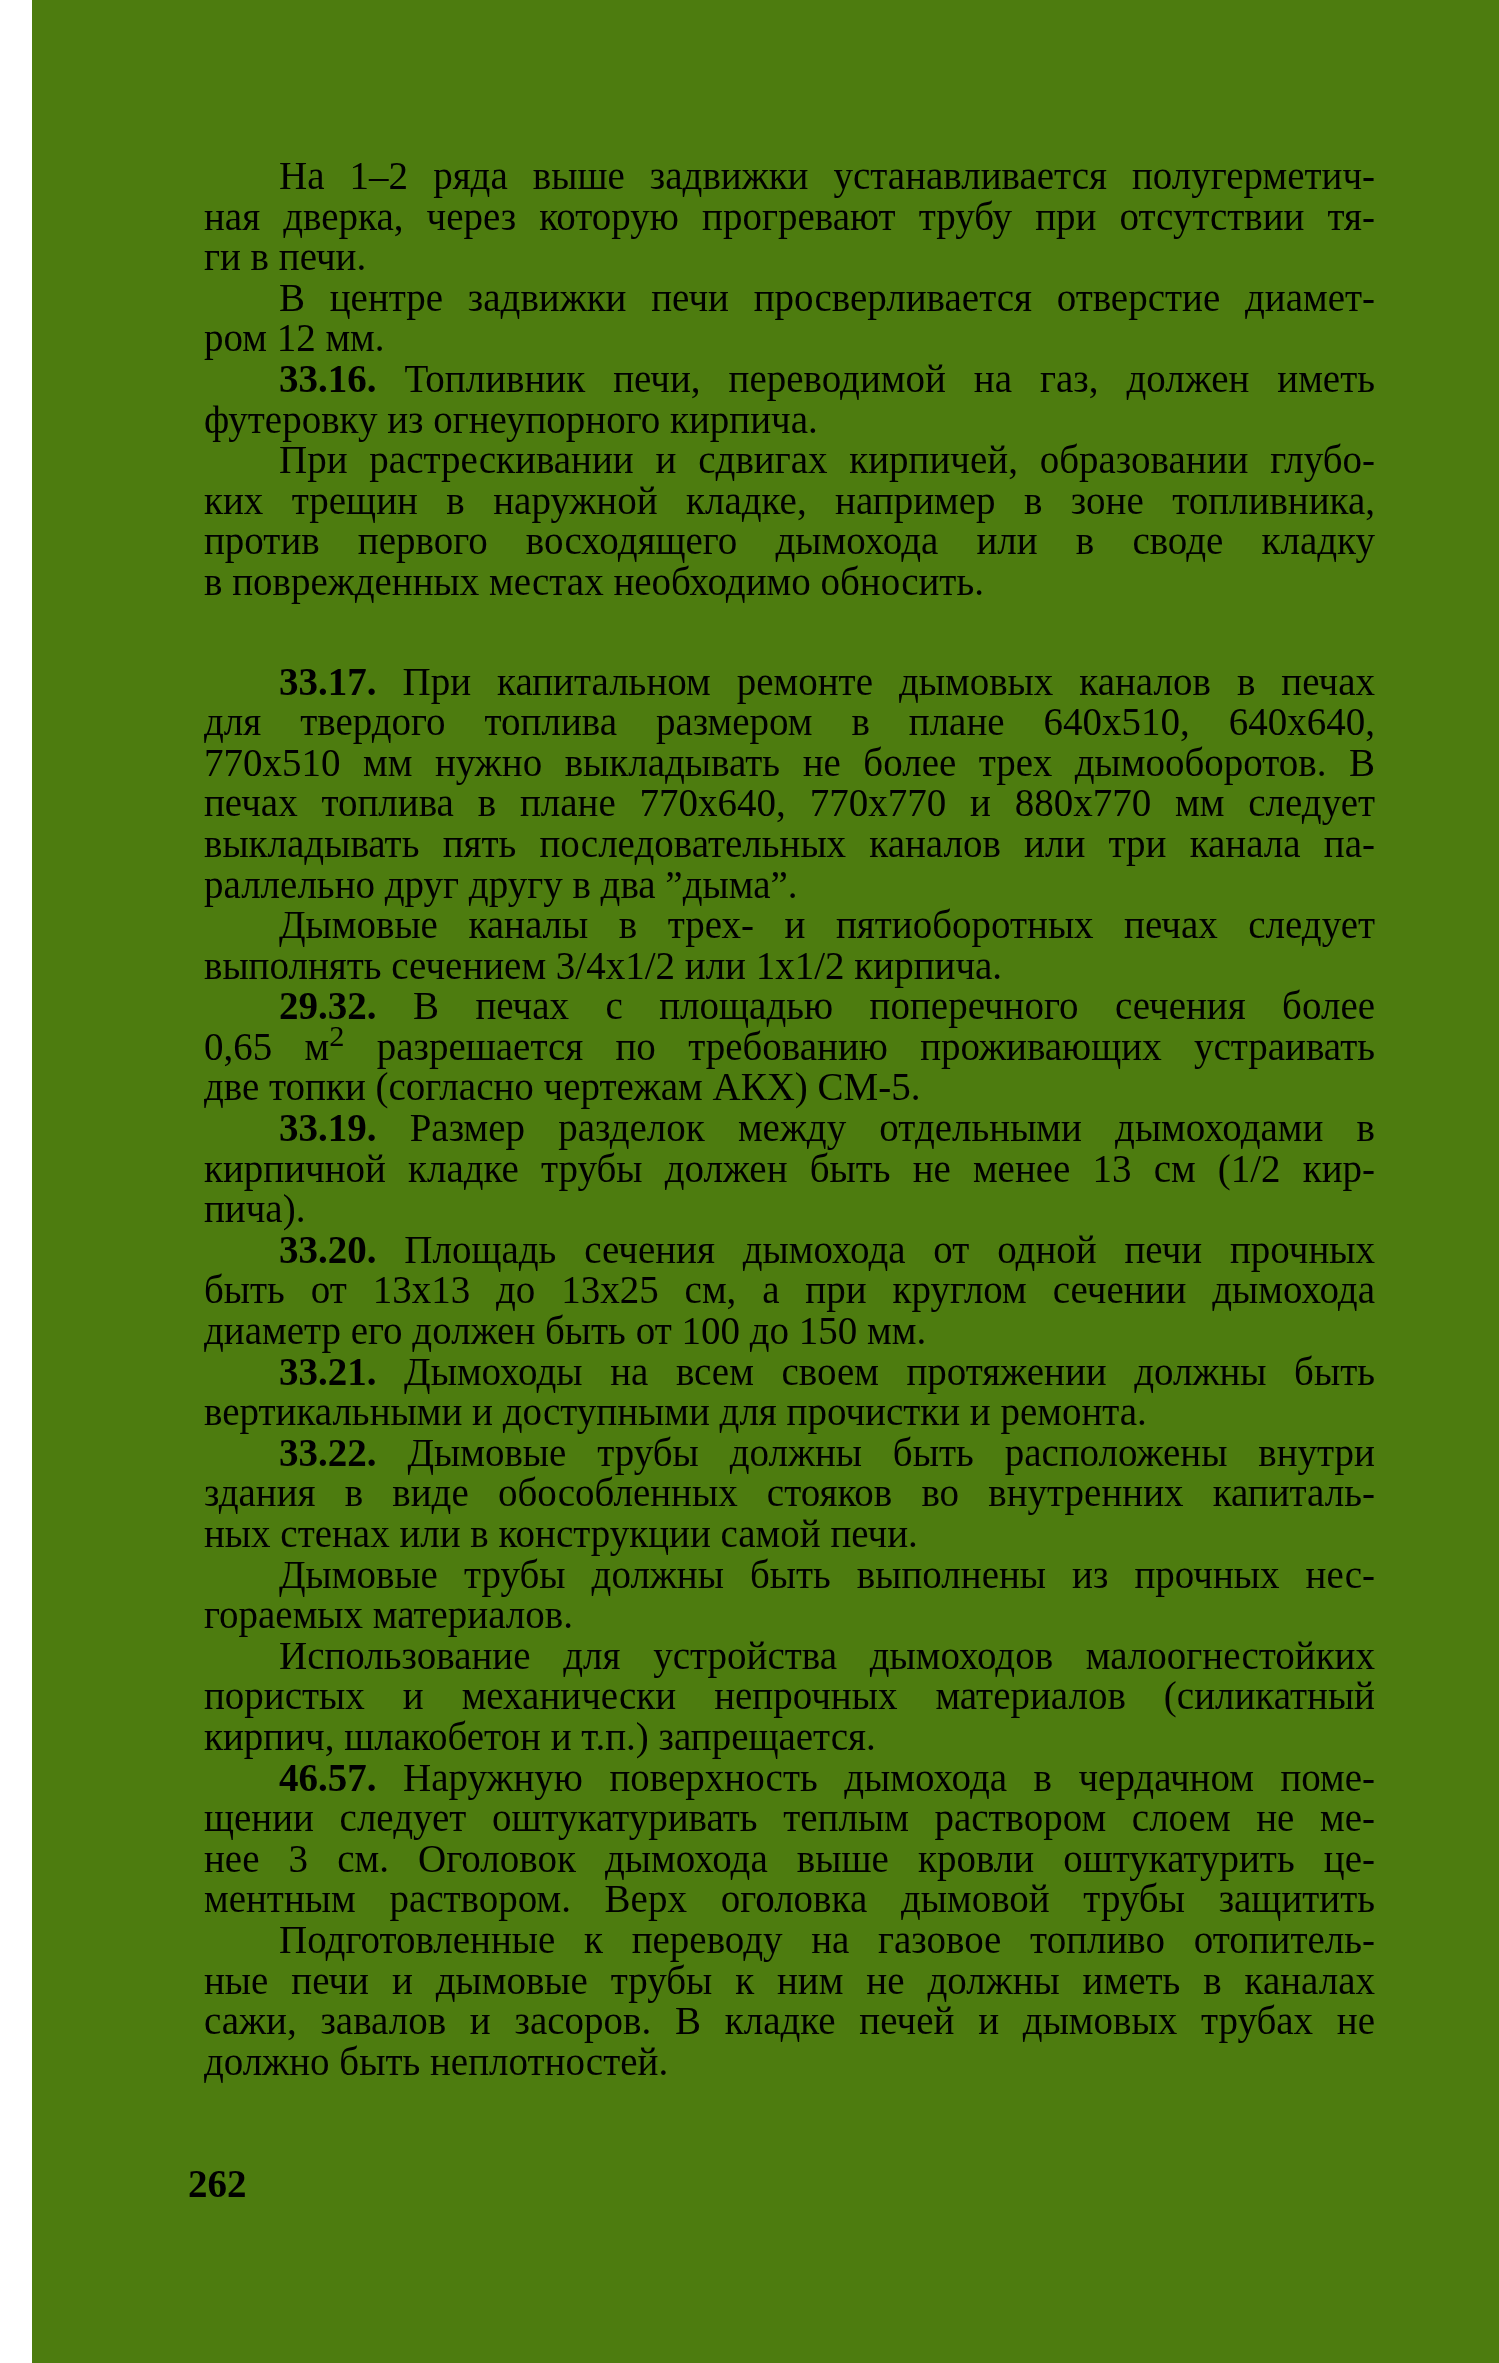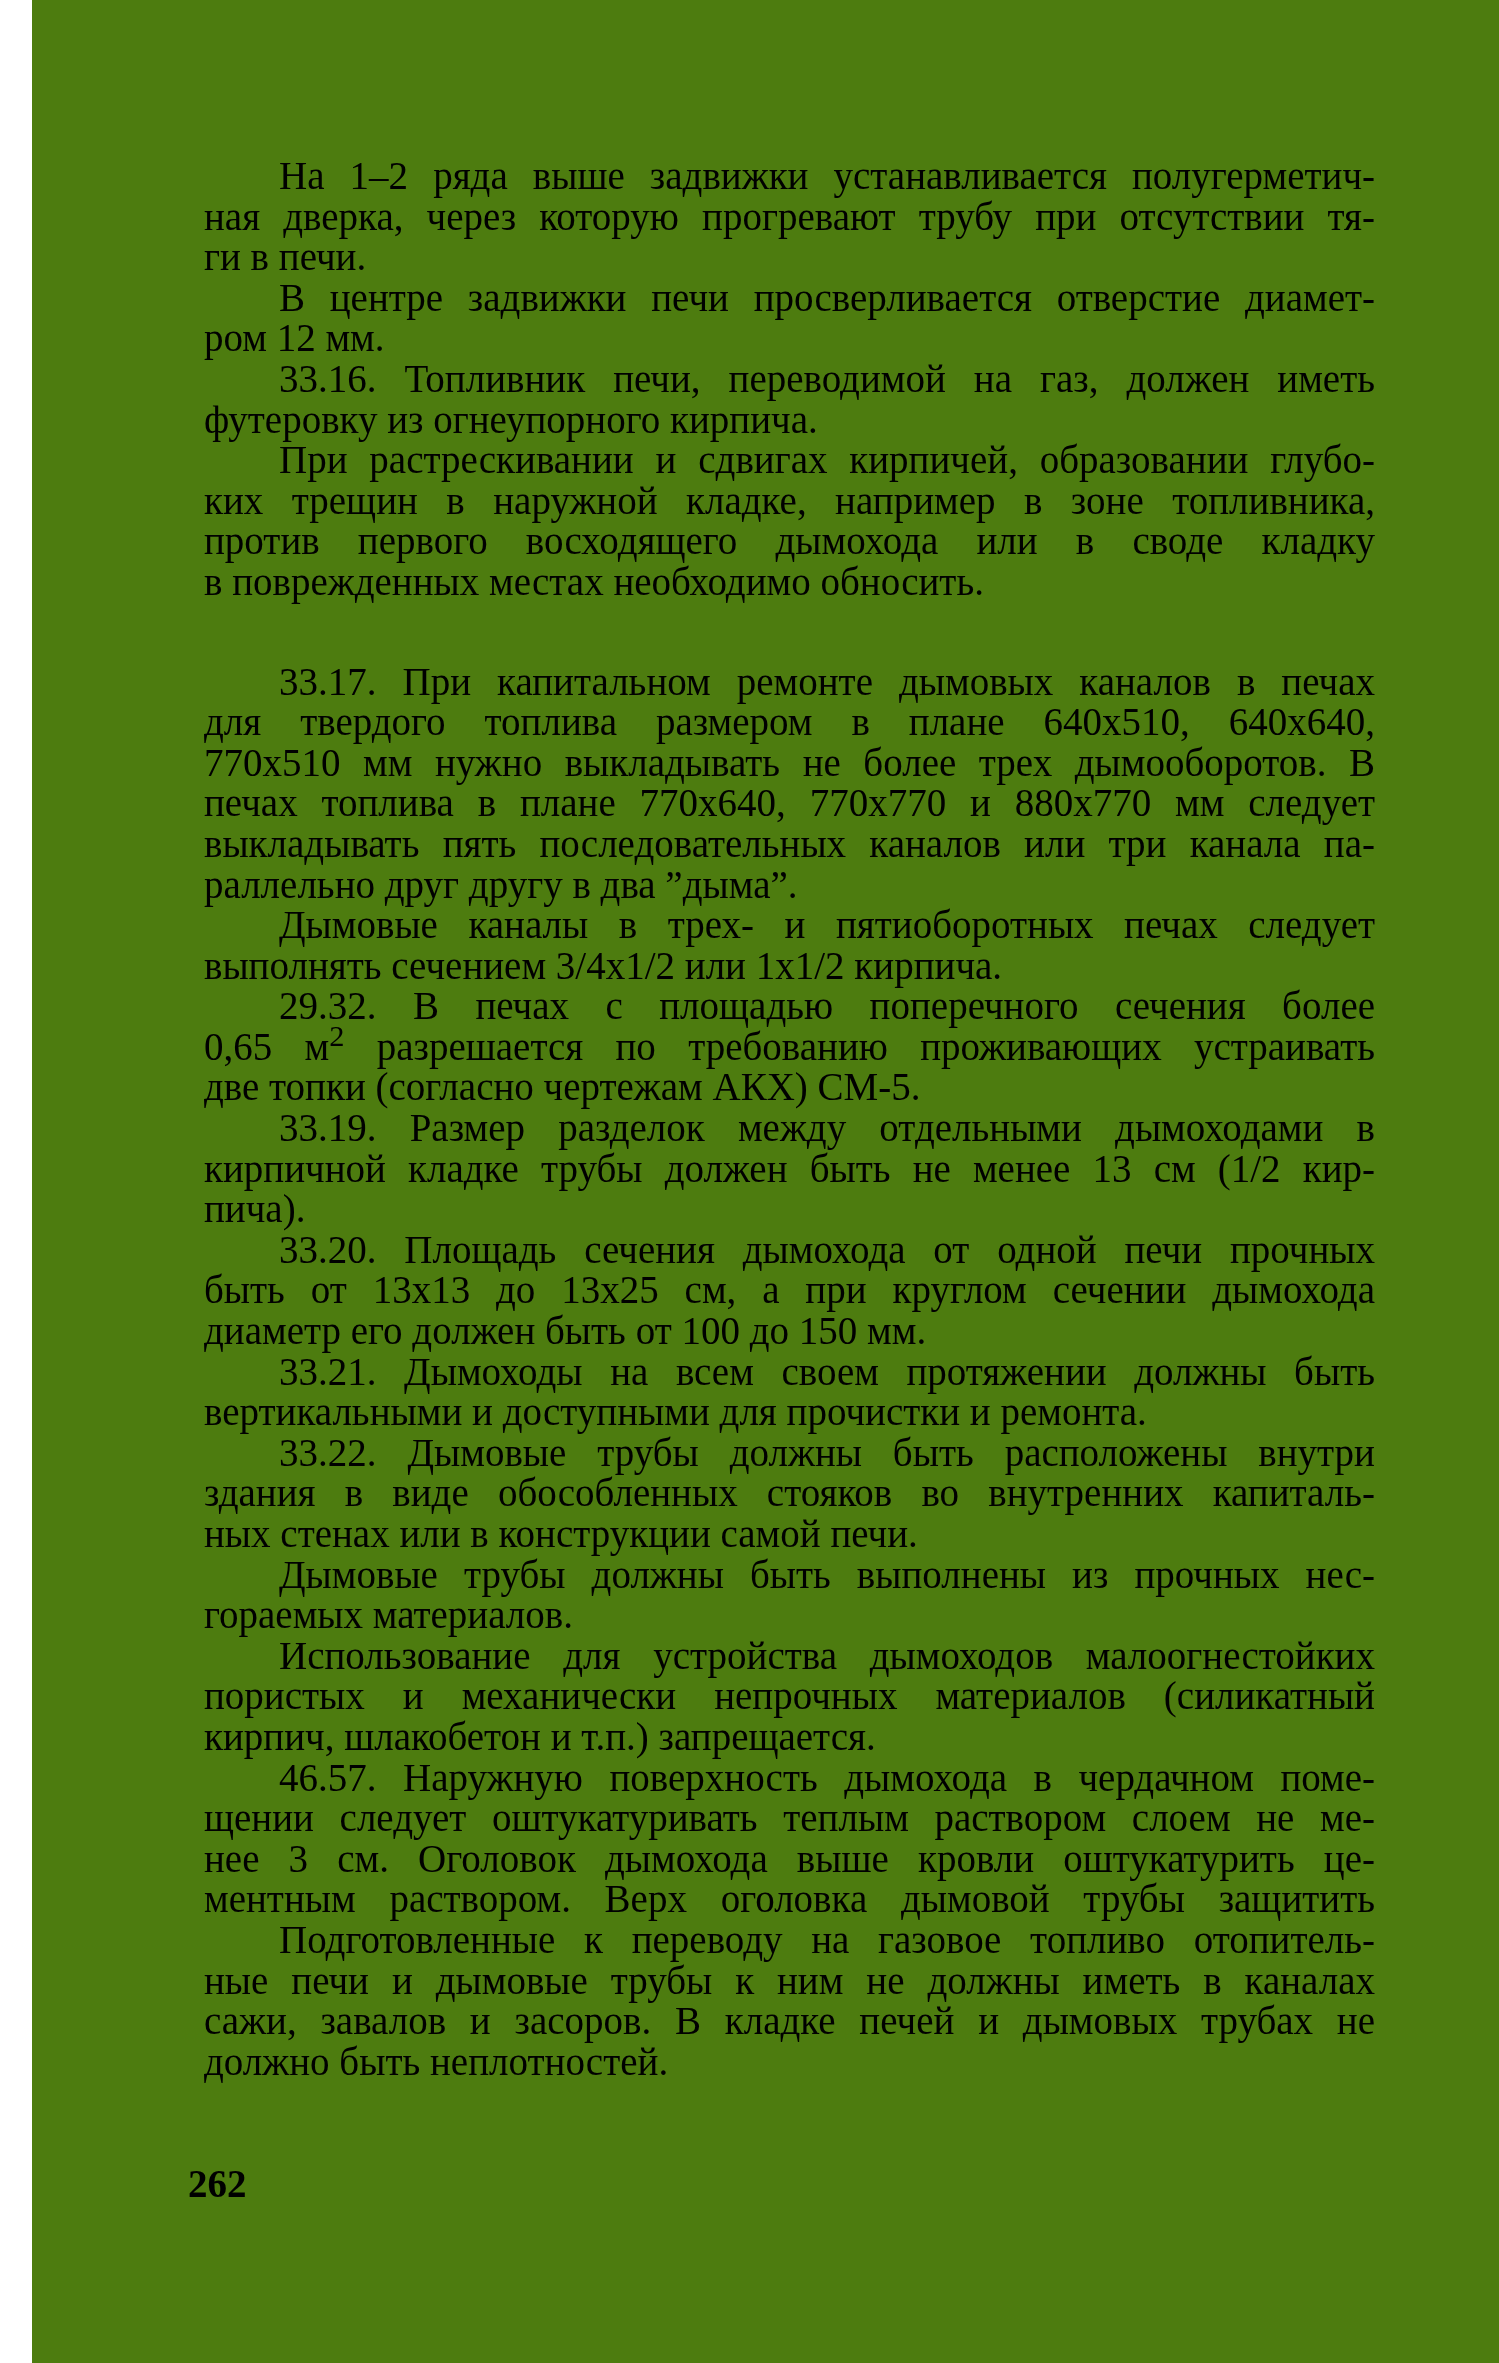--- a/index.html
+++ b/index.html
@@ -38,21 +38,21 @@
     text-align: justify;
     text-align-last: justify;
   }
   .line.ind {
     text-indent: 75px;
   }
   .line.gap {
     margin-top: 59px;
   }
   .b {
-    font-weight: normal;
+    font-weight: bold;
   }
   .sup {
     font-size: 0.78em;
     position: relative;
     top: -0.45em;
     line-height: 0;
   }
   .page-num {
     position: absolute;
     left: 156px;

